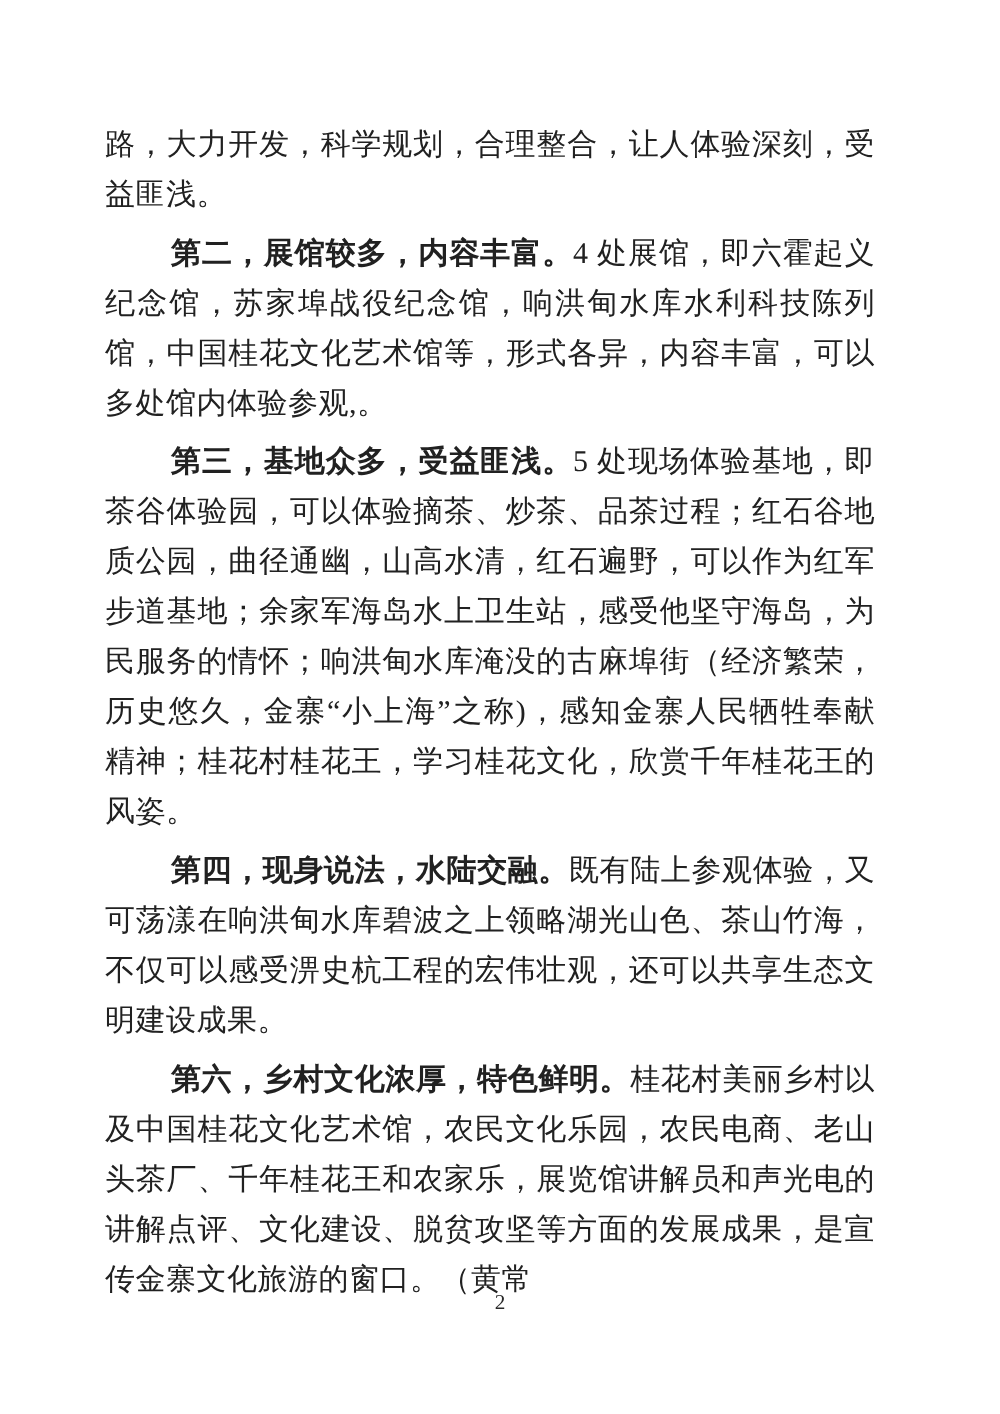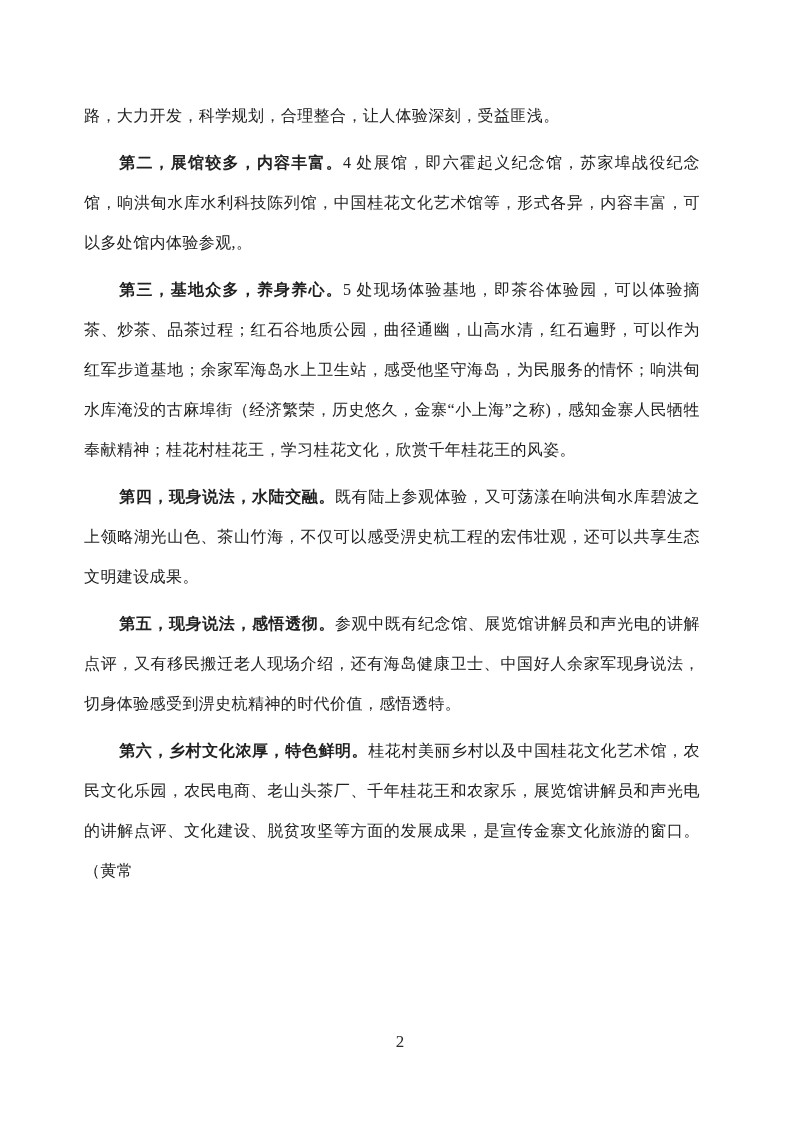--- a/index.html
+++ b/index.html
@@ -17,21 +17,21 @@
   }
   .text-block {
     position: absolute;
     left: 84px;
     top: 96px;
     width: 628px;
     color: #212121;
   }
   .para {
     margin: 0 12px 7px 0;
-    font-size: 16px;
+    font-size: 24px;
     line-height: 40px;
     text-align: justify;
     text-align-last: left;
     letter-spacing: 0.4px;
     text-indent: 2.2em;
     word-break: break-all;
   }
   .para.continuation {
     text-indent: 0;
   }
@@ -53,25 +53,24 @@
 <body>
 
 <div class="page">
 
   <div class="text-block">
 
     <p class="para continuation"><span class="lead"></span><span class="body-text">路，大力开发，科学规划，合理整合，让人体验深刻，受益匪浅。</span></p>
 
     <p class="para"><span class="lead">第二，展馆较多，内容丰富。</span><span class="body-text">4 处展馆，即六霍起义纪念馆，苏家埠战役纪念馆，响洪甸水库水利科技陈列馆，中国桂花文化艺术馆等，形式各异，内容丰富，可以多处馆内体验参观,。</span></p>
 
-    <p class="para"><span class="lead">第三，基地众多，养身养心。</span><span class="body-text">5 处现场体验基地，即茶谷体验园，可以体验摘茶、炒茶、品茶过程；红石谷地质公园，曲径通幽，山高水清，红石遍野，可以作为红军步道基地；余家军海岛水上卫生站，感受他坚守海岛，为民服务的情怀；响洪甸水库淹没的古麻埠街（经济繁荣，历史悠久，金寨“小上海”之称)，感知金寨人民牺牲奉献精神；桂花村桂花王，学习桂花文化，欣赏千年桂花王的风姿。</span></p>
+    <p class="para"><span class="lead">第三，基地众多，受益匪浅。</span><span class="body-text">5 处现场体验基地，即茶谷体验园，可以体验摘茶、炒茶、品茶过程；红石谷地质公园，曲径通幽，山高水清，红石遍野，可以作为红军步道基地；余家军海岛水上卫生站，感受他坚守海岛，为民服务的情怀；响洪甸水库淹没的古麻埠街（经济繁荣，历史悠久，金寨“小上海”之称)，感知金寨人民牺牲奉献精神；桂花村桂花王，学习桂花文化，欣赏千年桂花王的风姿。</span></p>
 
     <p class="para"><span class="lead">第四，现身说法，水陆交融。</span><span class="body-text">既有陆上参观体验，又可荡漾在响洪甸水库碧波之上领略湖光山色、茶山竹海，不仅可以感受淠史杭工程的宏伟壮观，还可以共享生态文明建设成果。</span></p>
 
-    <p class="para"><span class="lead">第五，现身说法，感悟透彻。</span><span class="body-text">参观中既有纪念馆、展览馆讲解员和声光电的讲解点评，又有移民搬迁老人现场介绍，还有海岛健康卫士、中国好人余家军现身说法，切身体验感受到淠史杭精神的时代价值，感悟透特。</span></p>
 
     <p class="para"><span class="lead">第六，乡村文化浓厚，特色鲜明。</span><span class="body-text">桂花村美丽乡村以及中国桂花文化艺术馆，农民文化乐园，农民电商、老山头茶厂、千年桂花王和农家乐，展览馆讲解员和声光电的讲解点评、文化建设、脱贫攻坚等方面的发展成果，是宣传金寨文化旅游的窗口。（黄常</span></p>
 
   </div>
 
   <div class="page-footer">2</div>
 
 </div>
 
 </body></html>

